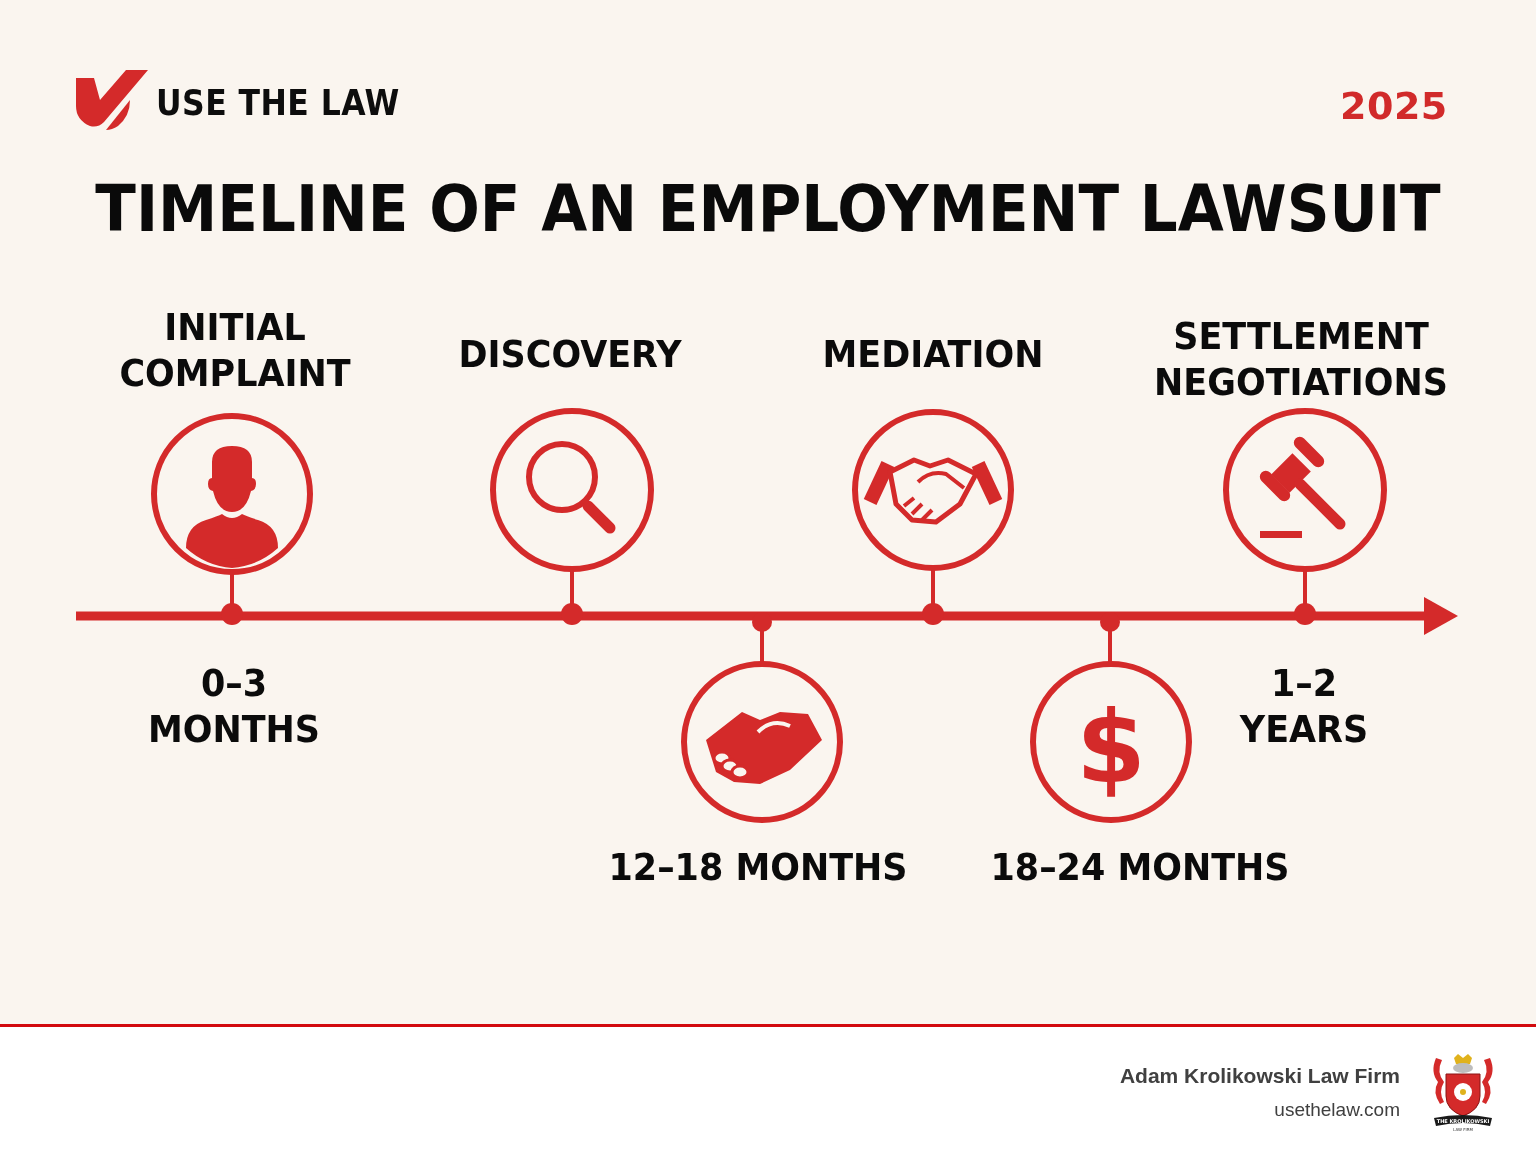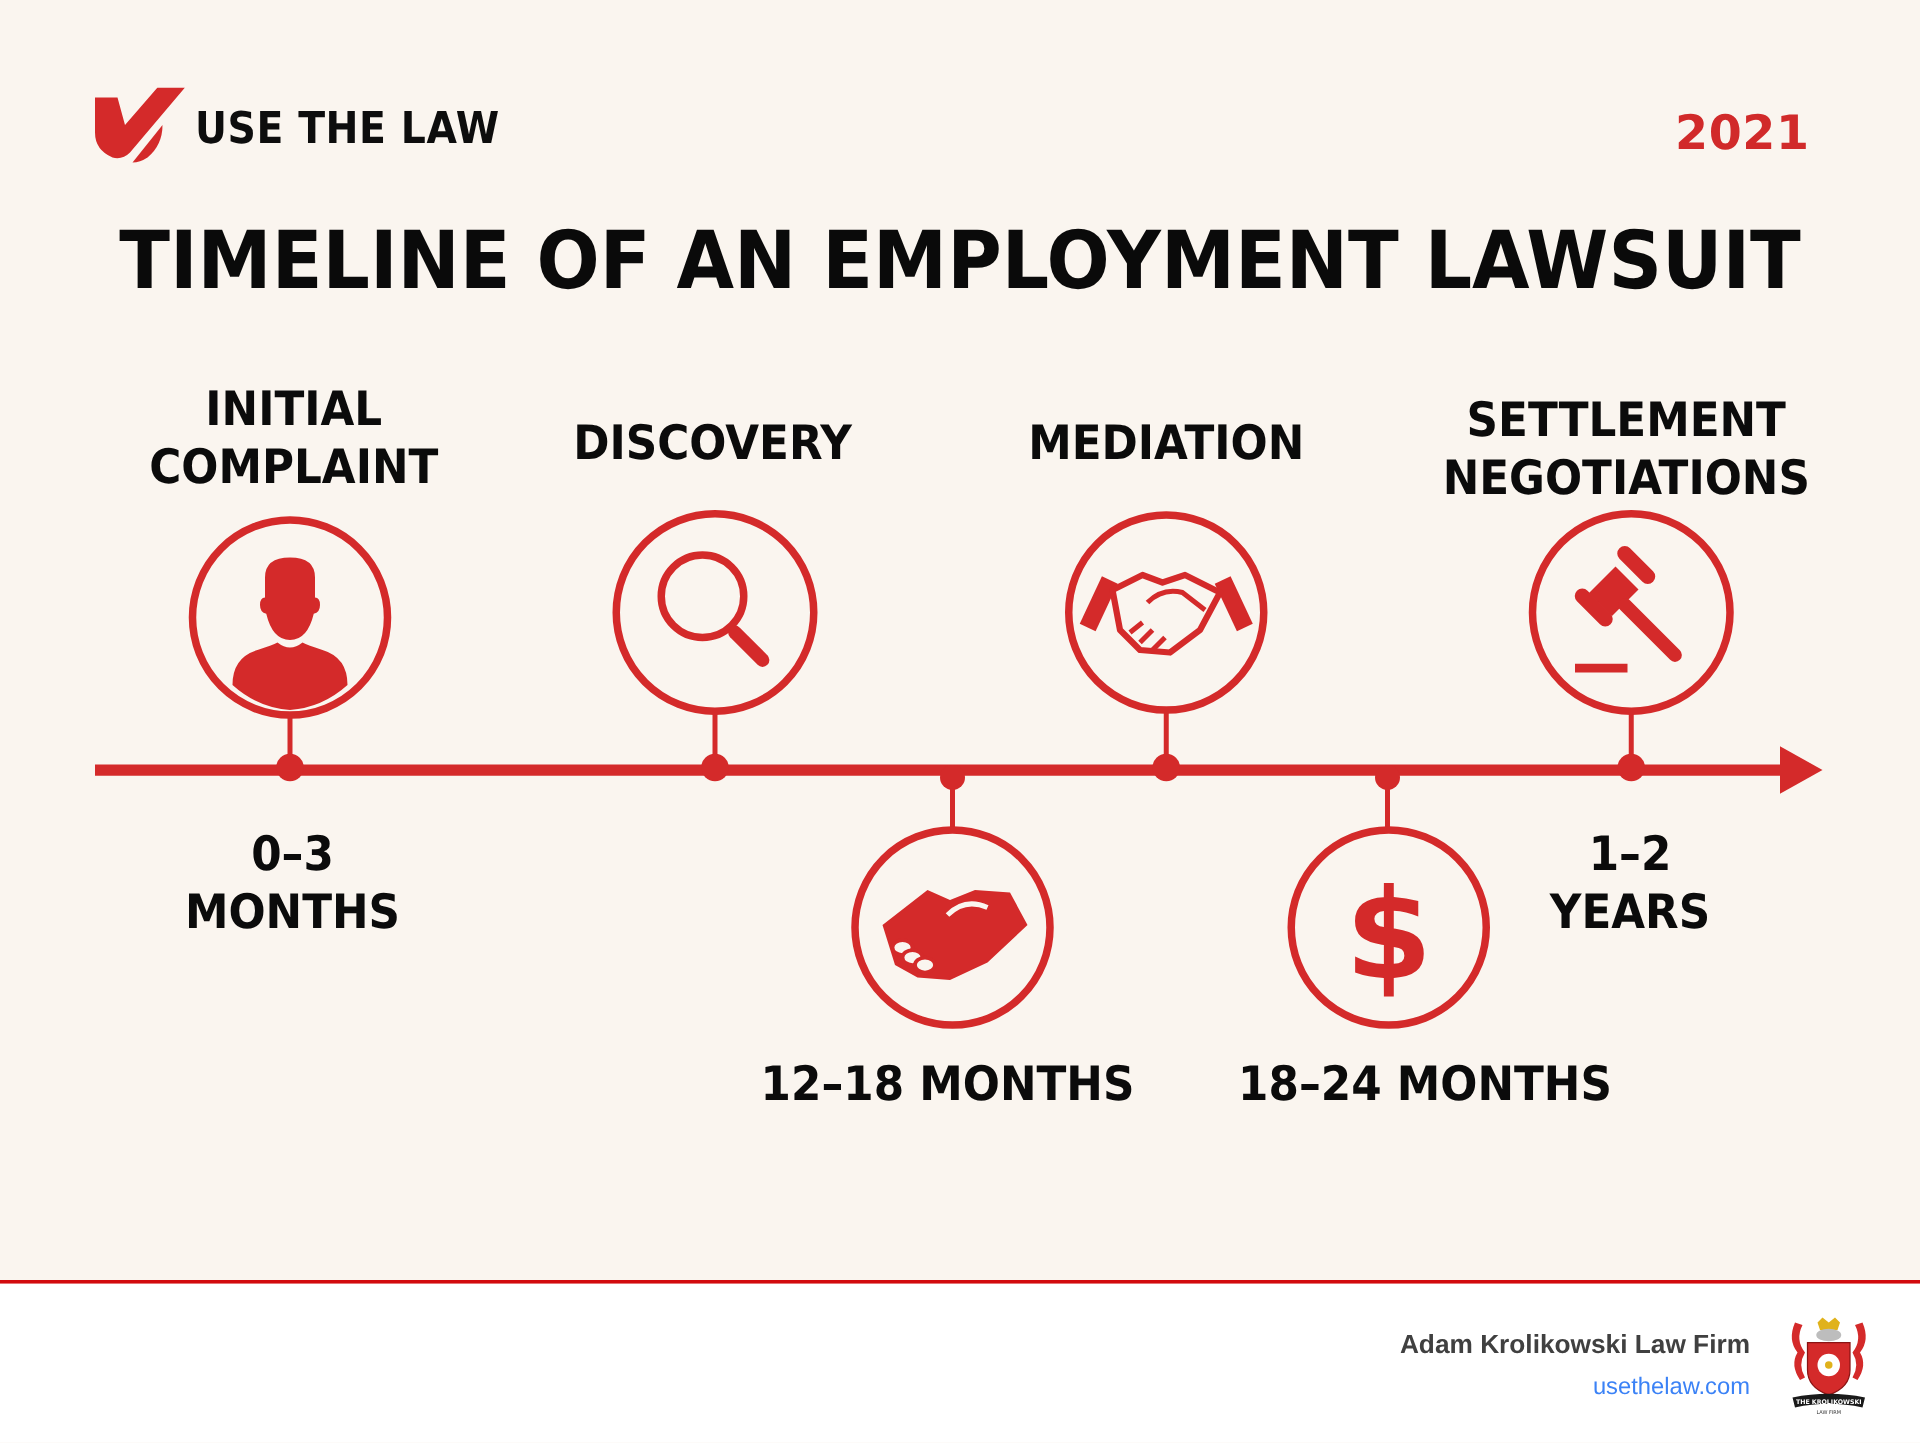--- a/index.html
+++ b/index.html
@@ -44,38 +44,38 @@
       position: absolute; text-align: center; font-family: "DejaVu Sans", sans-serif;
       font-weight: bold; font-size: 38px; line-height: 46px; color: #0b0b0b; white-space: nowrap;
       transform: translateX(-50%) scaleX(0.92);
     }
     .footer-firm {
       position: absolute; right: 136px; top: 1064px; font-family: "Liberation Sans", sans-serif;
       font-weight: bold; font-size: 21px; color: #404040; white-space: nowrap;
     }
     .footer-url {
       position: absolute; right: 136px; top: 1099px; font-family: "Liberation Sans", sans-serif;
-      font-size: 19px; color: #3b82f6; white-space: nowrap; margin-left: 12px;
+      font-size: 19px; color: #404040; white-space: nowrap; margin-left: 12px;
     }
     .crest { position: absolute; left: 1430px; top: 1052px; width: 66px; height: 80px; }
   </style>
 </head>
 <body>
 
 <div class="canvas"></div>
 
 <div class="brand">
   <svg viewBox="0 0 74 62">
     <path d="M2 8 L20 8 L26 30 L52 0 L74 0 L30 52 Q24 58 16 56 Q2 50 2 36 Z" fill="#d42a2a"></path>
     <path d="M48 40 L56 30 Q56 46 44 56 Q38 60 32 60 Z" fill="#d42a2a"></path>
   </svg>
   <span class="brand-name">USE THE LAW</span>
 </div>
 
-<div class="year">2021</div>
+<div class="year">2025</div>
 
 <div class="title">TIMELINE OF AN EMPLOYMENT LAWSUIT</div>
 
 <svg class="timeline-svg" viewBox="0 0 1536 1024">
   <g fill="none" stroke="#d42a2a">
 
     <line x1="76" y1="616" x2="1430" y2="616" stroke-width="9"></line>
   </g>
   <polygon points="1424,597 1458,616 1424,635" fill="#d42a2a"></polygon>
 

